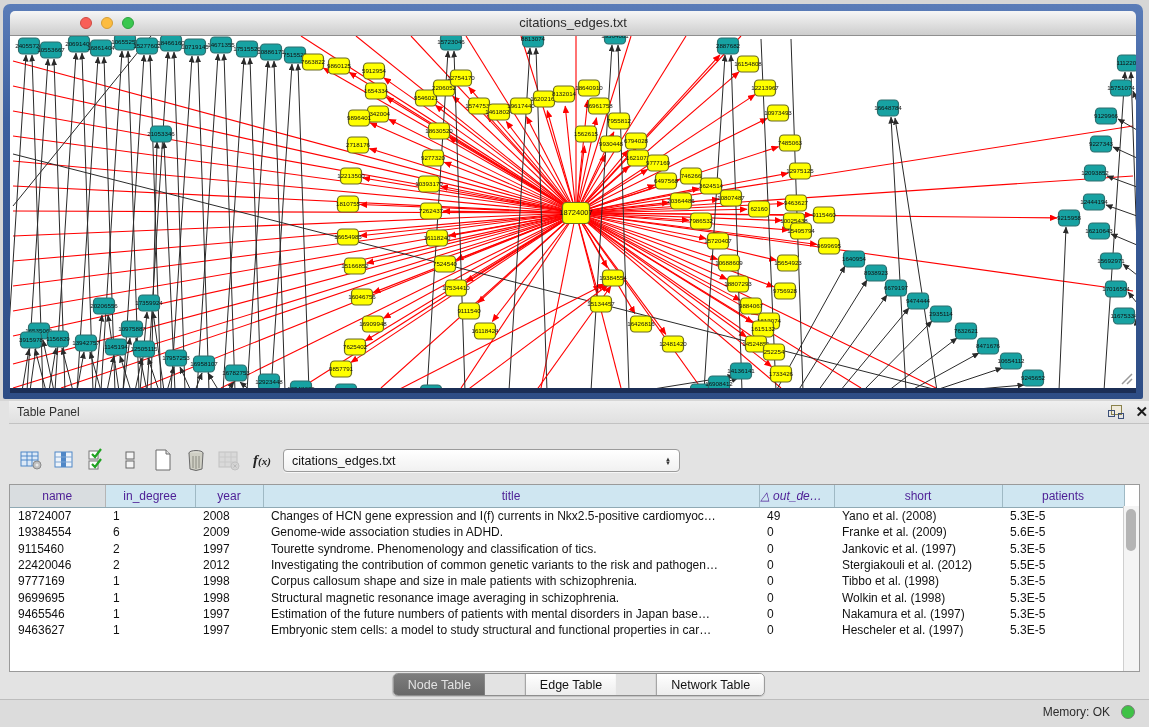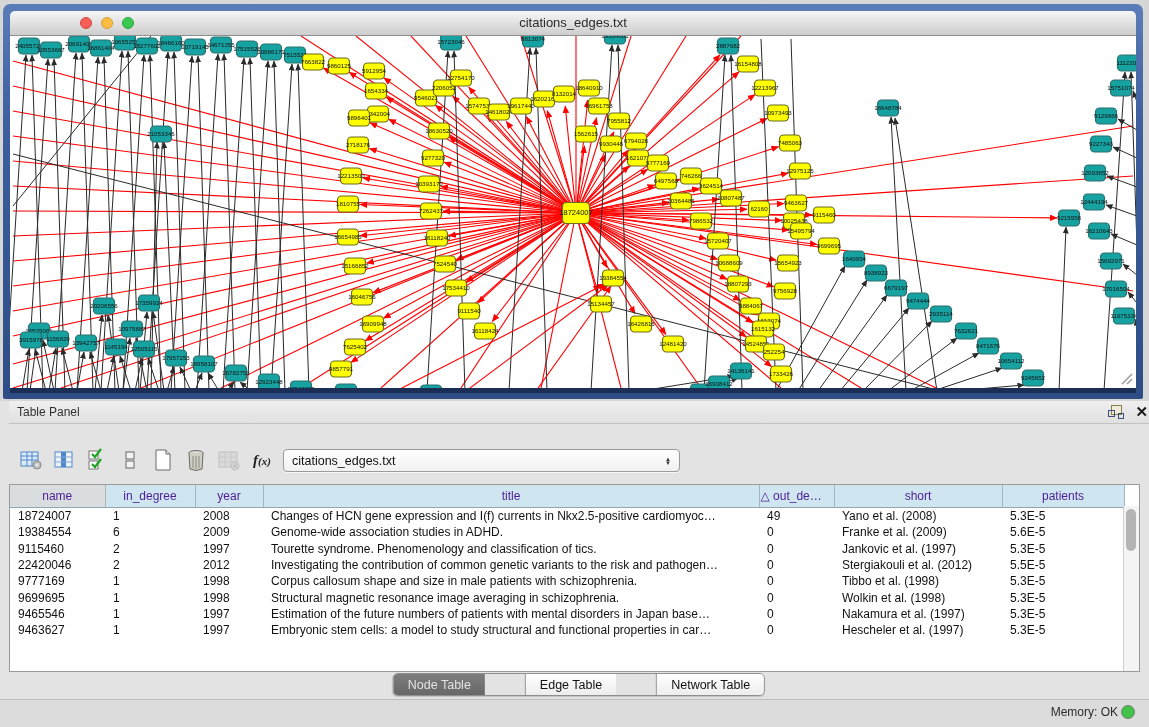--- a/index.html
+++ b/index.html
@@ -60,21 +60,21 @@
   .seg-tabs{position:absolute;left:50%;top:272px;transform:translateX(-50%);display:flex;
     border:1px solid #8e8e8e;border-radius:5px;overflow:hidden;height:21px;
     box-shadow:0 1px 1px rgba(0,0,0,.15);gap:40px;}
   .seg{padding:0 14px;font-size:12.5px;display:flex;align-items:center;
     background:linear-gradient(#ffffff,#ededed);color:#111;border-left:1px solid #9a9a9a;}
   .seg:first-child{border-left:none;}
   .seg.active{background:linear-gradient(#7d7d7d,#686868);color:#e3e3e3;}
 
   .status-bar{position:absolute;left:0;bottom:0;width:1149px;height:27px;background:#dcdcdc;
     border-top:1px solid #bdbdbd;}
-  .mem{position:absolute;right:14px;top:5px;display:flex;align-items:center;gap:3px;
+  .mem{position:absolute;right:14px;top:5px;display:flex;align-items:center;gap:11px;
     font-size:12px;color:#2c2c2c;}
   .mem-dot{width:14px;height:14px;border-radius:50%;background:#3fc246;border:1px solid #7c7c7c;box-sizing:border-box;}
 </style>
 </head>
 <body>
 
 <div class="net-window">
   <div class="titlebar">
     <div class="lights">
       <div class="light red"></div>
@@ -914,21 +914,21 @@
         <col style="width:75px">
           <col style="width:168px">
           <col style="width:122px">
       </colgroup>
       <thead>
           <tr id="grid-head">
             <th class="first">name</th>
             <th>in_degree</th>
             <th>year</th>
             <th>title</th>
-            <th style="text-align: left;">△ out_de…</th>
+            <th style="text-align: left; font-style: italic;">△ out_de…</th>
             <th>short</th>
             <th>patients</th>
           </tr>
         </thead>
       <tbody id="grid-body">
           <tr>
             <td>18724007</td>
             <td>1</td>
             <td>2008</td>
             <td>Changes of HCN gene expression and I(f) currents in Nkx2.5-positive cardiomyoc…</td>

